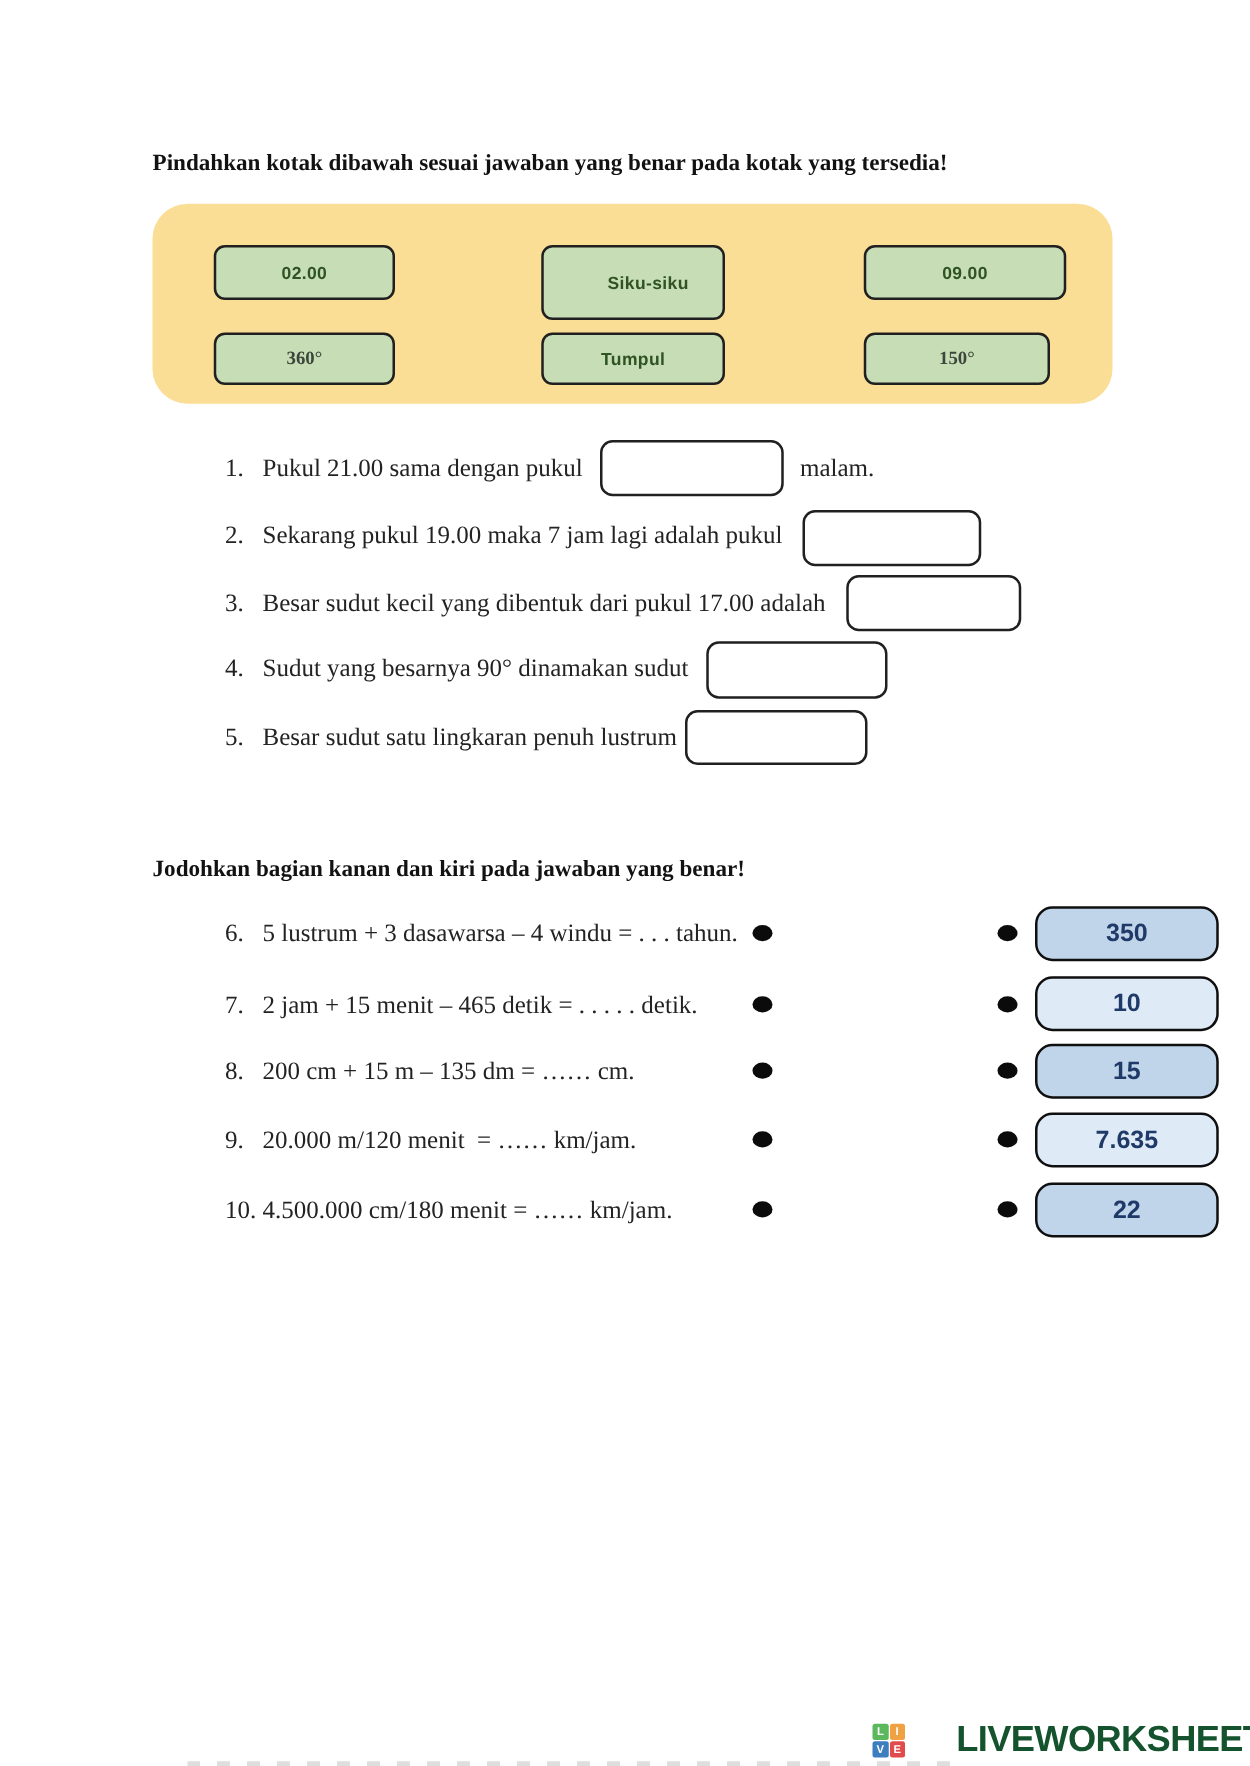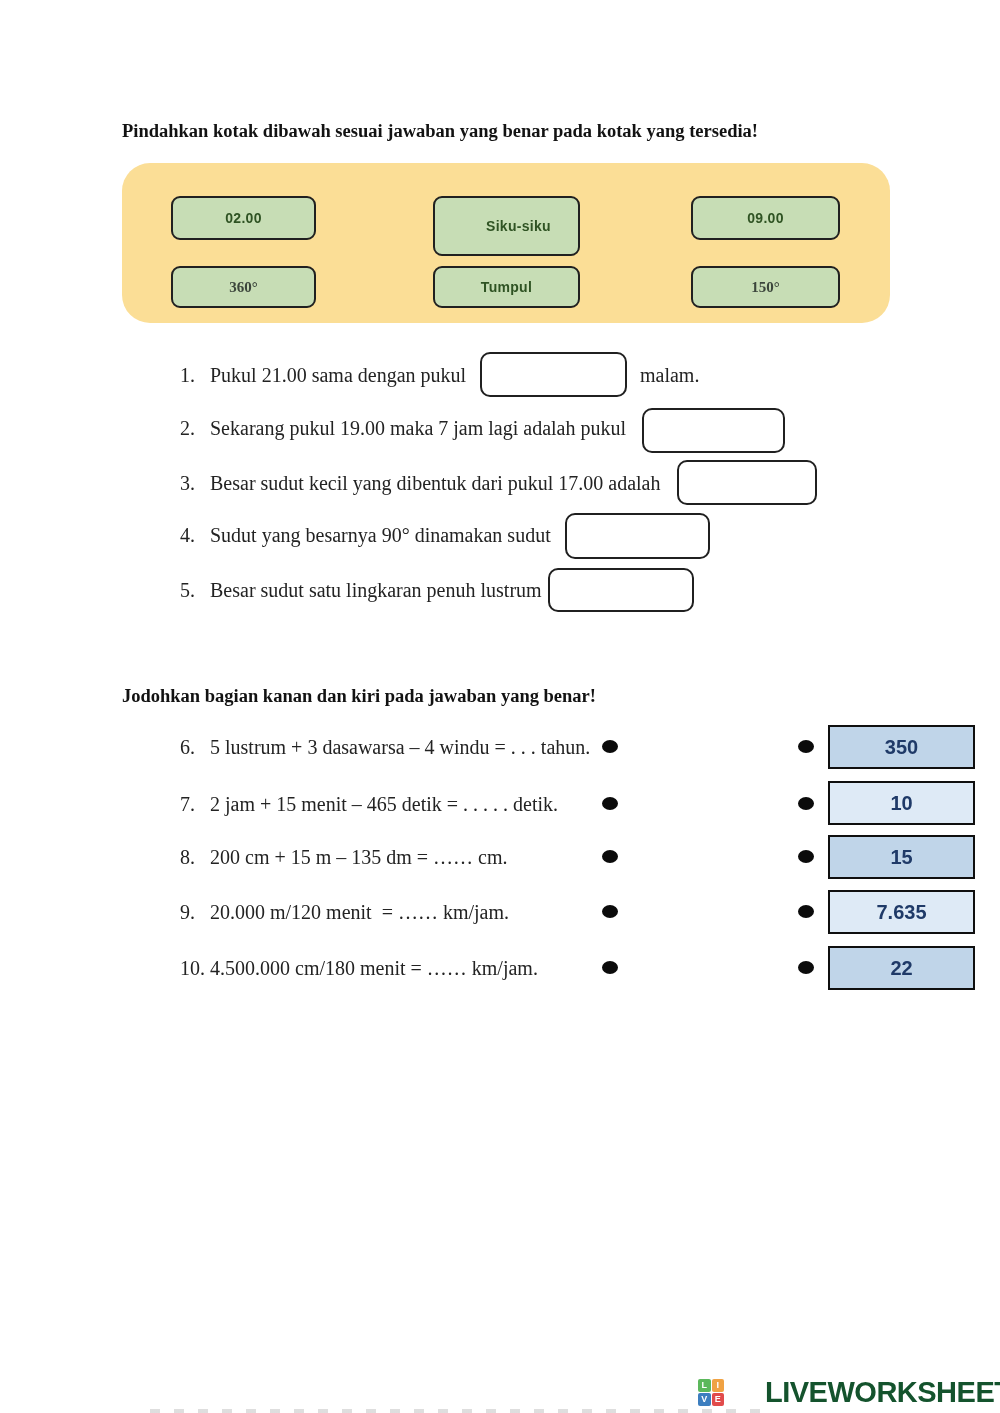--- a/index.html
+++ b/index.html
@@ -13,21 +13,21 @@
   
   #bank{position:absolute;left:122px;top:163px;width:768px;height:160px;
         background:#FBDE96;border-radius:28px;}
   .chip{position:absolute;display:flex;align-items:center;justify-content:center;
         background:#C7DDB5;border:2px solid #202020;border-radius:9px;box-sizing:border-box;
         cursor:grab;}
   .chip-sans{font-family:"Liberation Sans",sans-serif;font-weight:700;font-size:14px;color:#2F5323;letter-spacing:.3px;}
   .chip-serif{font-family:"Liberation Serif",serif;font-weight:700;font-size:15px;color:#3C463C;}
   #chip1{left:171px;top:196px;width:145px;height:44px;}
   #chip2{left:433px;top:196px;width:147px;height:60px;padding-left:24px;}
-  #chip3{left:691px;top:196px;width:149px;height:44px;}
+  #chip3{left:691px;top:196px;width:162px;height:44px;}
   #chip4{left:171px;top:266px;width:145px;height:42px;}
   #chip5{left:433px;top:266px;width:147px;height:42px;}
   #chip6{left:691px;top:266px;width:149px;height:42px;}
 
   
   .row{position:absolute;left:0;top:0;width:1000px;height:28px;line-height:28px;
        font-size:20px;color:#232323;}
   .row span{white-space:pre;}
   .num{position:absolute;left:180px;}
   .qt{position:absolute;left:210px;}
@@ -40,21 +40,21 @@
   #blank3{left:677px;top:460px;width:140px;height:45px;}
   #blank4{left:565px;top:513px;width:145px;height:46px;}
   #blank5{left:548px;top:568px;width:146px;height:44px;}
 
   
   #mrow1{top:733px;} #mrow2{top:790px;} #mrow3{top:843px;} #mrow4{top:898px;} #mrow5{top:954px;}
   .dot{position:absolute;width:16px;height:13px;background:#0b0b0b;border-radius:50%;cursor:pointer;}
   .dotL{left:602px;} .dotR{left:798px;}
   #dL1,#dR1{top:740px;} #dL2,#dR2{top:797px;} #dL3,#dR3{top:850px;} #dL4,#dR4{top:905px;} #dL5,#dR5{top:961px;}
 
-  .ans{position:absolute;left:828px;width:147px;height:44px;border:2.5px solid #0f0f0f;border-radius:0;
+  .ans{position:absolute;left:828px;width:147px;height:44px;border:2.5px solid #0f0f0f;border-radius:14px;
        box-sizing:border-box;display:flex;align-items:center;justify-content:center;
        font-family:"Liberation Sans",sans-serif;font-weight:700;font-size:20px;color:#1F3A68;cursor:pointer;}
   .ans-dark{background:#C0D5E9;}
   .ans-light{background:#DEEAF6;}
   #ans1{top:725px;} #ans2{top:781px;} #ans3{top:835px;} #ans4{top:890px;} #ans5{top:946px;}
 
   
   #logo{position:absolute;left:698px;top:1379px;width:26px;height:27px;display:grid;
         grid-template-columns:1fr 1fr;grid-template-rows:1fr 1fr;gap:1px;}
   .sq{display:flex;align-items:center;justify-content:center;color:#fff;

